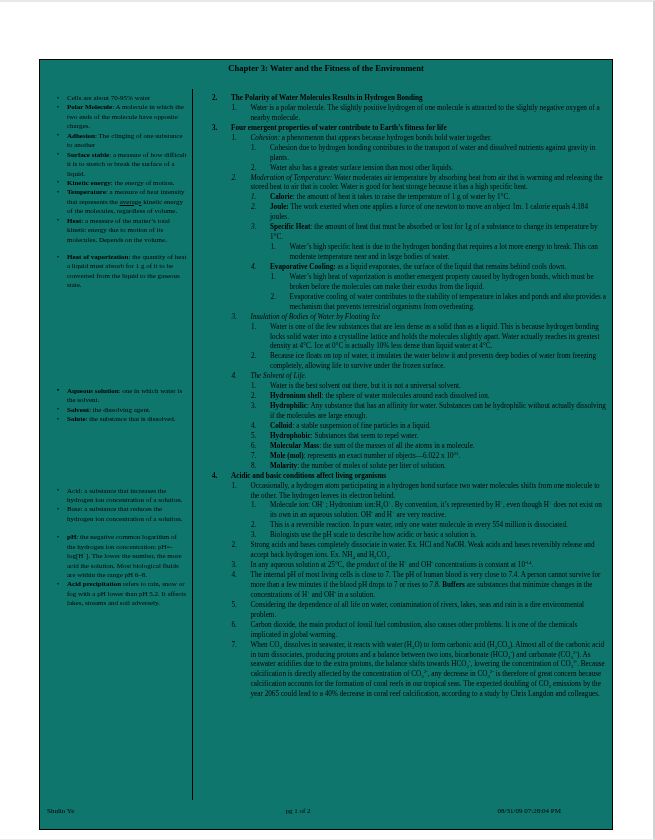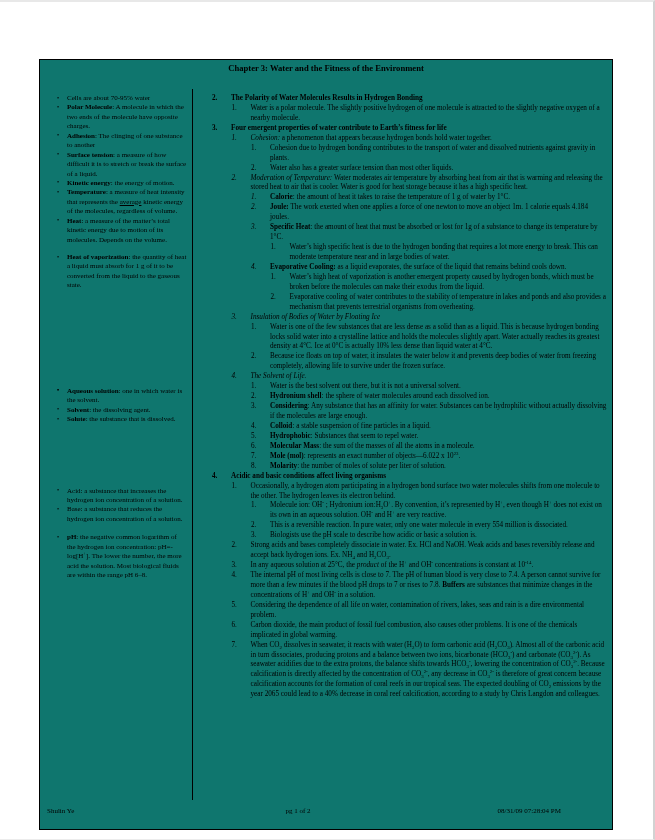--- a/index.html
+++ b/index.html
@@ -52,32 +52,33 @@
 <body>
 
 <div class="screen">
   <div class="sheet">
     <div class="page-title">Chapter 3: Water and the Fitness of the Environment</div>
     <div class="divider"></div>
     <div class="sidebar">
         <div class="side-item"><span class="bullet">•</span><span><span>Cells are about 70-95% water</span></span></div>
         <div class="side-item"><span class="bullet">•</span><span><b>Polar Molecule</b><span>: A molecule in which the two ends of the molecule have opposite charges.</span></span></div>
         <div class="side-item"><span class="bullet">•</span><span><b>Adhesion</b><span>: The clinging of one substance to another</span></span></div>
-        <div class="side-item"><span class="bullet">•</span><span><b>Surface tension</b><span>: a measure of how difficult it is to stretch or break the surface of a liquid.</span></span></div>
+        <div class="side-item"><span class="bullet">•</span><span><b>Surface stable</b><span>: a measure of how difficult it is to stretch or break the surface of a liquid.</span></span></div>
         <div class="side-item"><span class="bullet">•</span><span><b>Kinetic energy</b><span>: the energy of motion.</span></span></div>
         <div class="side-item"><span class="bullet">•</span><span><b>Temperature</b><span>: a measure of heat intensity that represents the </span><u>average</u><span> kinetic energy of the molecules, regardless of volume.</span></span></div>
         <div class="side-item"><span class="bullet">•</span><span><b>Heat</b><span>: a measure of the matter’s total kinetic energy due to motion of its molecules. Depends on the volume.</span></span></div>
         <div class="side-item" style="margin-top: 8px;"><span class="bullet">•</span><span><b>Heat of vaporization</b><span>: the quantity of heat a liquid must absorb for 1 g of it to be converted from the liquid to the gaseous state.</span></span></div>
         <div class="side-item" style="margin-top: 96px;"><span class="bullet">•</span></div>
         <div class="side-item"><span class="bullet">•</span><span><b>Aqueous solution</b><span>: one in which water is the solvent.</span></span></div>
         <div class="side-item"><span class="bullet">•</span><span><b>Solvent</b><span>: the dissolving agent.</span></span></div>
         <div class="side-item"><span class="bullet">•</span><span><b>Solute</b><span>: the substance that is dissolved.</span></span></div>
         <div class="side-item" style="margin-top: 62px;"><span class="bullet">•</span><span><span>Acid: a substance that increases the hydrogen ion concentration of a solution.</span></span></div>
         <div class="side-item"><span class="bullet">•</span><span><span>Base: a substance that reduces the hydrogen ion concentration of a solution.</span></span></div>
         <div class="side-item" style="margin-top: 9px;"><span class="bullet">•</span><span><b>pH</b><span>: the negative common logarithm of the hydrogen ion concentration: pH=-log[H</span><sup>+</sup><span>]. The lower the number, the more acid the solution. Most biological fluids are within the range pH 6–8.</span></span></div>
+        <div class="side-item"><span class="bullet">•</span><span><b>Acid precipitation</b><span> refers to rain, snow or fog with a pH lower than pH 5.2. It affects lakes, streams and soil adversely.</span></span></div>
       </div>
     <div class="main">
         <div class="o-row lv0">
           <span class="o-num">2.</span>
           <span class="o-txt"><b>The Polarity of Water Molecules Results in Hydrogen Bonding</b></span>
         </div>
         <div class="o-row lv1">
           <span class="o-num">1.</span>
           <span class="o-txt"><span>Water is a polar molecule. The slightly positive hydrogen of one molecule is attracted to the slightly negative oxygen of a nearby molecule.</span></span>
         </div>
@@ -148,21 +149,21 @@
         <div class="o-row lv2">
           <span class="o-num">1.</span>
           <span class="o-txt"><span>Water is the best solvent out there, but it is not a universal solvent.</span></span>
         </div>
         <div class="o-row lv2">
           <span class="o-num">2.</span>
           <span class="o-txt"><b>Hydronium shell</b><span>: the sphere of water molecules around each dissolved ion.</span></span>
         </div>
         <div class="o-row lv2">
           <span class="o-num">3.</span>
-          <span class="o-txt"><b>Considering</b><span>: Any substance that has an affinity for water. Substances can be hydrophilic without actually dissolving if the molecules are large enough.</span></span>
+          <span class="o-txt"><b>Hydrophilic</b><span>: Any substance that has an affinity for water. Substances can be hydrophilic without actually dissolving if the molecules are large enough.</span></span>
         </div>
         <div class="o-row lv2">
           <span class="o-num">4.</span>
           <span class="o-txt"><b>Colloid</b><span>: a stable suspension of fine particles in a liquid.</span></span>
         </div>
         <div class="o-row lv2">
           <span class="o-num">5.</span>
           <span class="o-txt"><b>Hydrophobic</b><span>: Substances that seem to repel water.</span></span>
         </div>
         <div class="o-row lv2">

